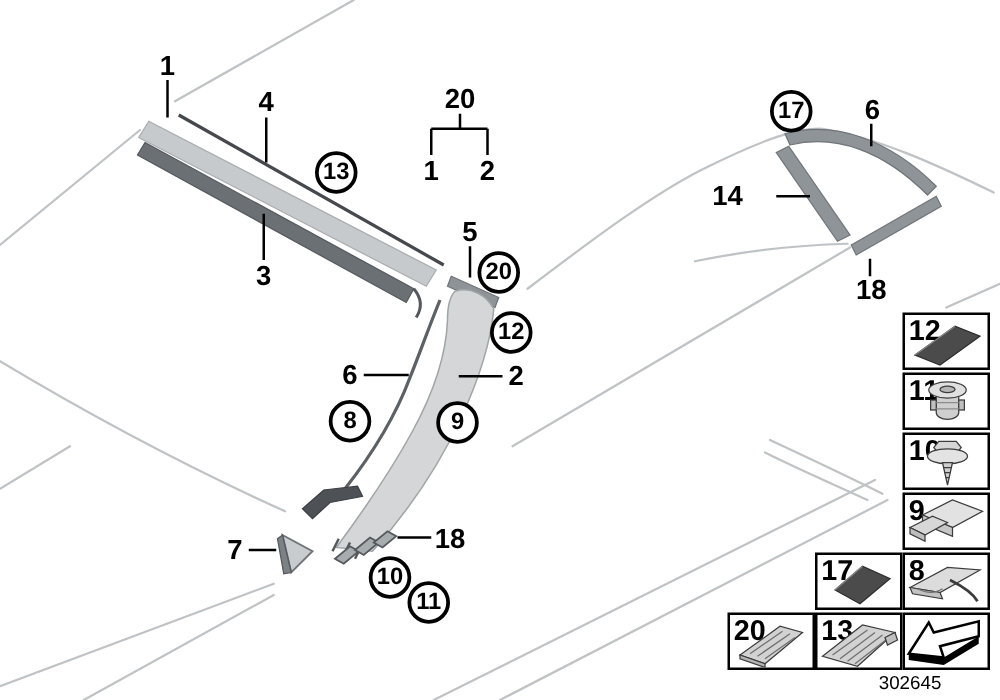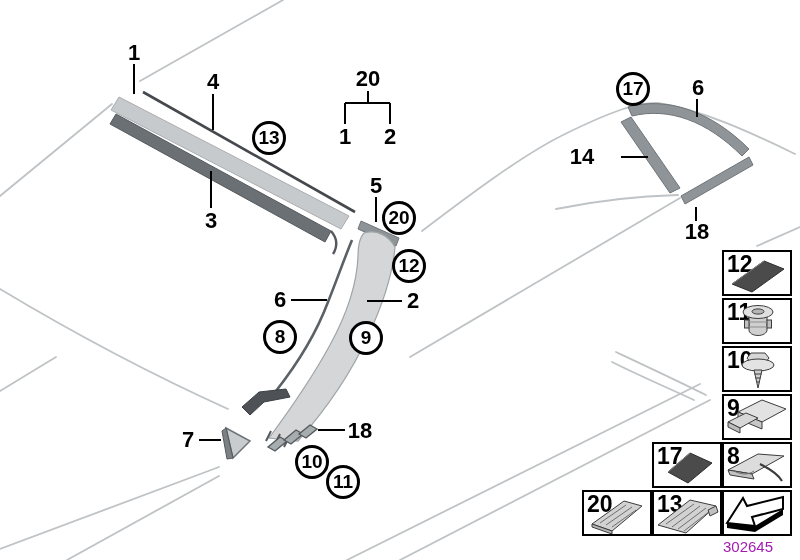--- a/index.html
+++ b/index.html
@@ -9,22 +9,22 @@
   .pl{position:absolute;transform:translate(-50%,-50%);font:700 22px "Liberation Sans",sans-serif;
       color:#000;white-space:nowrap;line-height:1;}
   .cl{position:absolute;transform:translate(-50%,-50%);width:34px;height:34px;border:3px solid #000;
       border-radius:50%;background:#fff;display:flex;align-items:center;justify-content:center;
       font:700 19px "Liberation Sans",sans-serif;color:#000;box-sizing:border-box;}
   .cell{position:absolute;width:70px;height:46px;border:2px solid #000;background:#fff;
         box-sizing:border-box;}
   .cellnum{position:absolute;top:0;left:3px;font:700 23px "Liberation Sans",sans-serif;
            line-height:1.05;color:#000;}
   .cellicon{position:absolute;right:0;bottom:0;}
-  .sheetnum{position:absolute;left:703px;top:538px;width:90px;text-align:center;
-            font:400 15px "Liberation Sans",sans-serif;color:#a21caf;}
+  .sheetnum{position:absolute;left:703px;top:538px;width:90px;
+            font:400 15px "Liberation Sans",sans-serif;color:#000000;}
 </style>
 </head>
 <body>
 
 <div class="stage">
 
   <svg class="art" width="800" height="560" viewBox="0 0 800 560">
 
     <g stroke="#bfc3c5" stroke-width="1.8" fill="none" stroke-linecap="round">
       <path d="M283,0 L140,81"></path>

